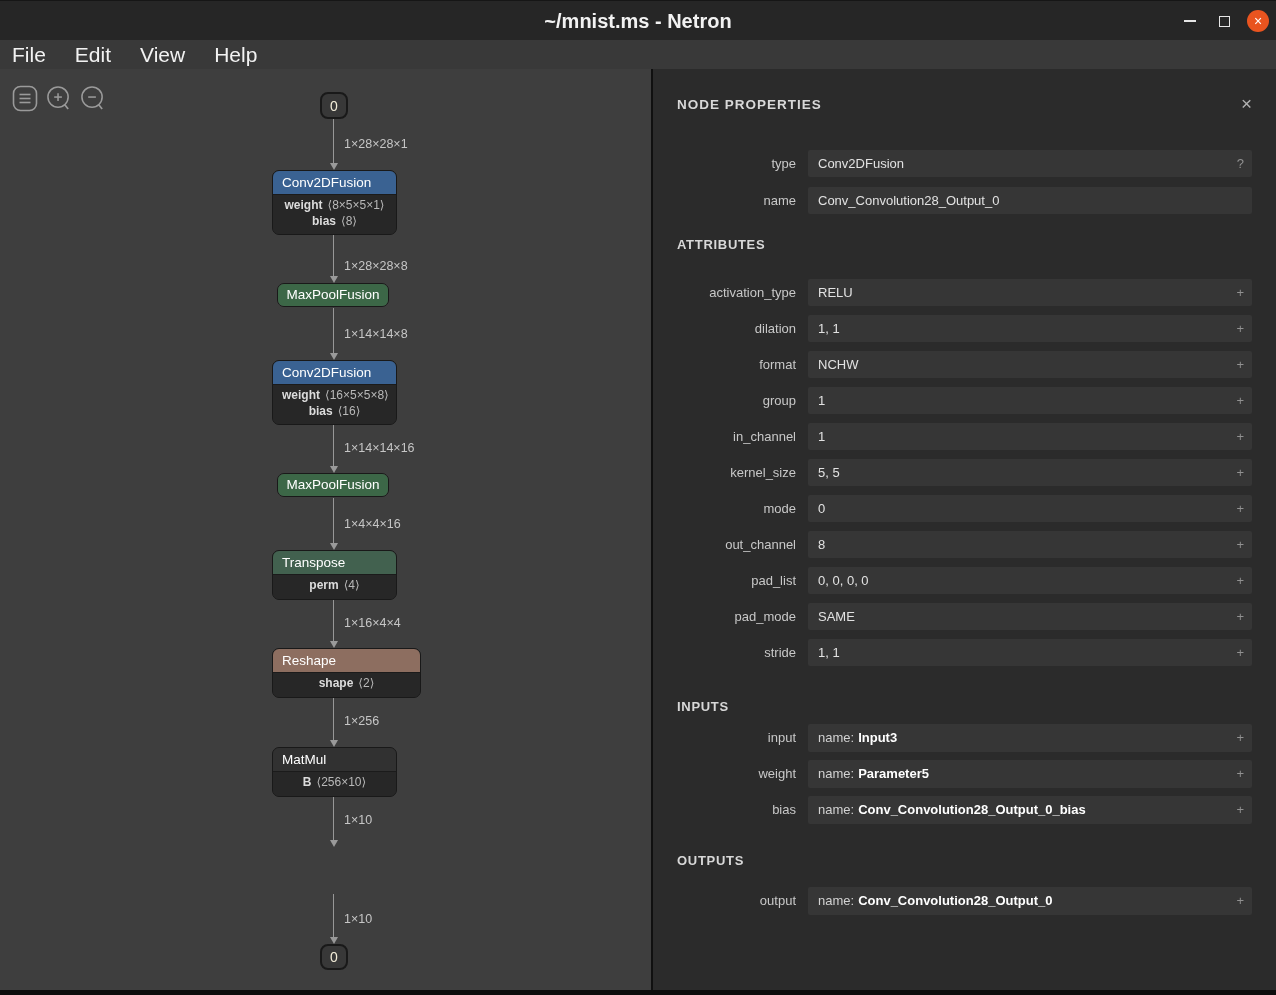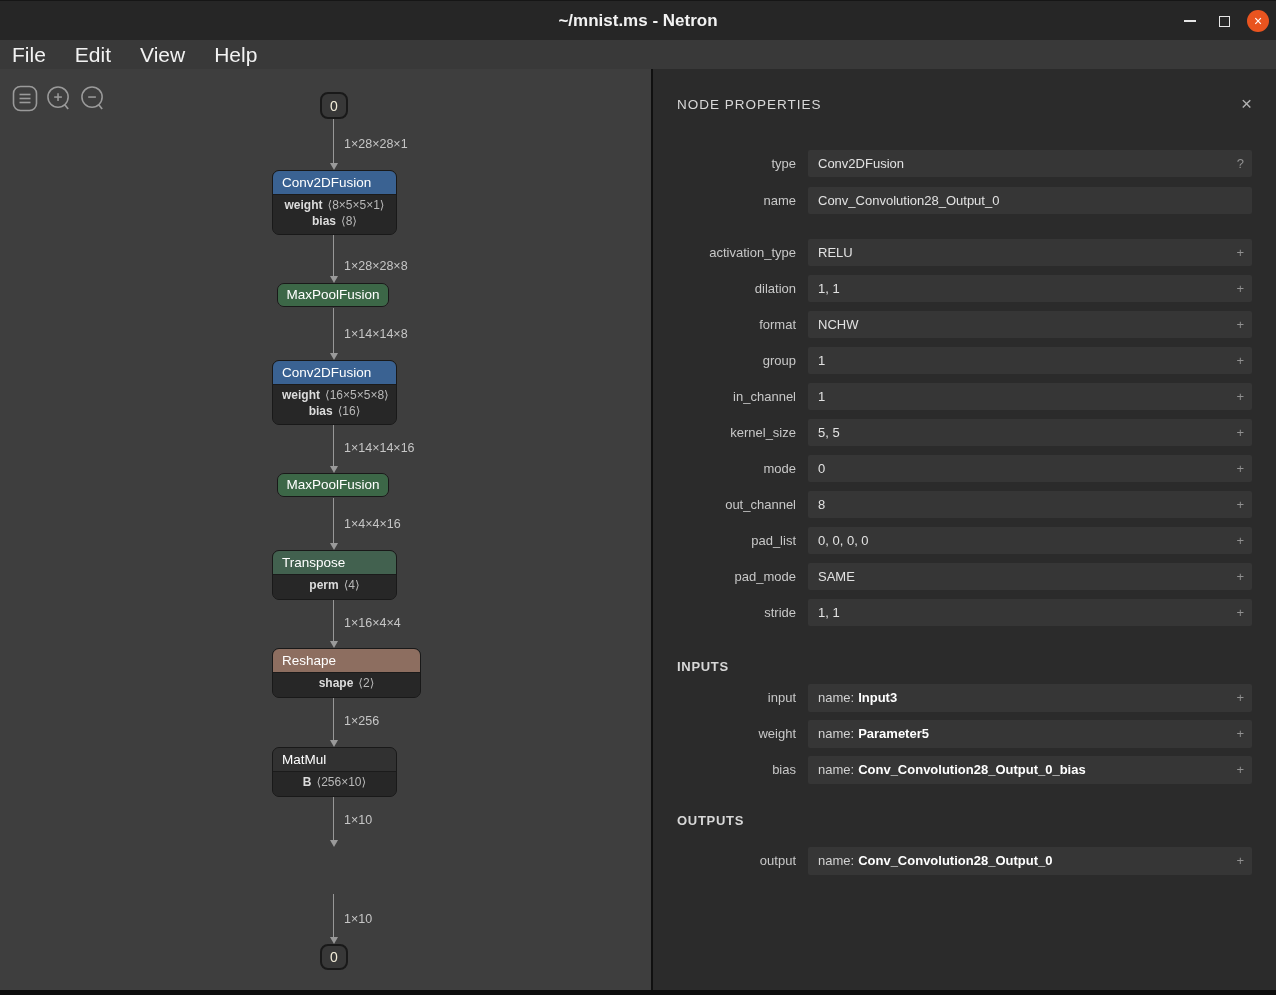--- a/index.html
+++ b/index.html
@@ -4,21 +4,21 @@
 <style>
   * { margin:0; padding:0; box-sizing:border-box; }
   html,body { width:1276px; height:995px; background:#1e1e1e; overflow:hidden;
               font-family:"Liberation Sans", sans-serif; }
   .window { position:relative; width:1276px; height:995px; display:flex; flex-direction:column; }
 
   
   .titlebar { position:relative; height:40px; background:#262626; flex:0 0 auto;
               border-top:1px solid #161616; }
   .title { position:absolute; left:0; right:0; top:0; height:40px; line-height:40px;
-           text-align:center; color:#f2f2f2; font-size:17px; font-weight:bold; }
+           text-align:center; color:#f2f2f2; font-size:20px; font-weight:bold; }
   .win-controls { position:absolute; right:7px; top:0; height:40px; display:flex;
                   align-items:center; gap:12px; }
   .win-btn { width:22px; height:22px; display:flex; align-items:center; justify-content:center; }
   .min-bar { width:12px; height:2px; background:#e6e6e6; }
   .max-box { width:11px; height:11px; border:1.5px solid #e6e6e6; }
   .close-circle { width:22px; height:22px; border-radius:50%; background:#e9541f;
                   color:#fff; font-size:14px; line-height:21px; text-align:center; }
 
   
   .menubar { height:29px; background:#393939; display:flex; align-items:center;
@@ -55,21 +55,21 @@
 
   .edge { position:absolute; left:333px; width:1px; background:#979797; }
   .edge-arrow { position:absolute; left:330px; width:0; height:0;
                 border-left:4px solid transparent; border-right:4px solid transparent;
                 border-top:7px solid #9a9a9a; }
   .edge-label { position:absolute; left:344px; color:#c6c6c6; font-size:12.5px; white-space:nowrap; }
 
   
   .panel-header { margin:26px 24px 0 24px; height:18px; display:flex;
                   justify-content:space-between; align-items:center; }
-  .panel-title { color:#d8d8d8; font-size:13.5px; font-weight:normal; letter-spacing:1px; }
+  .panel-title { color:#d8d8d8; font-size:13.5px; font-weight:bold; letter-spacing:1px; }
   .panel-close { color:#b0b0b0; font-size:19px; line-height:18px; cursor:pointer; }
 
   .section-title { margin-left:24px; color:#d8d8d8; font-size:13px; font-weight:bold;
                    letter-spacing:0.7px; height:17px; }
   .sec-attrs { margin-top:23px; }
   .sec-inputs { margin-top:33px; }
   .sec-outputs { margin-top:29px; }
 
   .prow { display:flex; margin-right:24px; }
   .prow-label { width:143px; text-align:right; color:#c8c8c8; font-size:13px;
@@ -267,20 +267,21 @@
           <span class="box-icon">?</span>
         </div>
       </div>
       <div class="prow row-name">
         <div class="prow-label">name</div>
         <div class="prow-value">
           <span>Conv_Convolution28_Output_0</span>
         </div>
       </div>
 
+      <div class="section-title sec-attrs">ATTRIBUTES</div>
 
       <div class="prow arow-first">
         <div class="prow-label">activation_type</div>
         <div class="prow-value">
           <span>RELU</span>
           <span class="box-icon">+</span>
         </div>
       </div>
       <div class="prow arow">
         <div class="prow-label">dilation</div>

